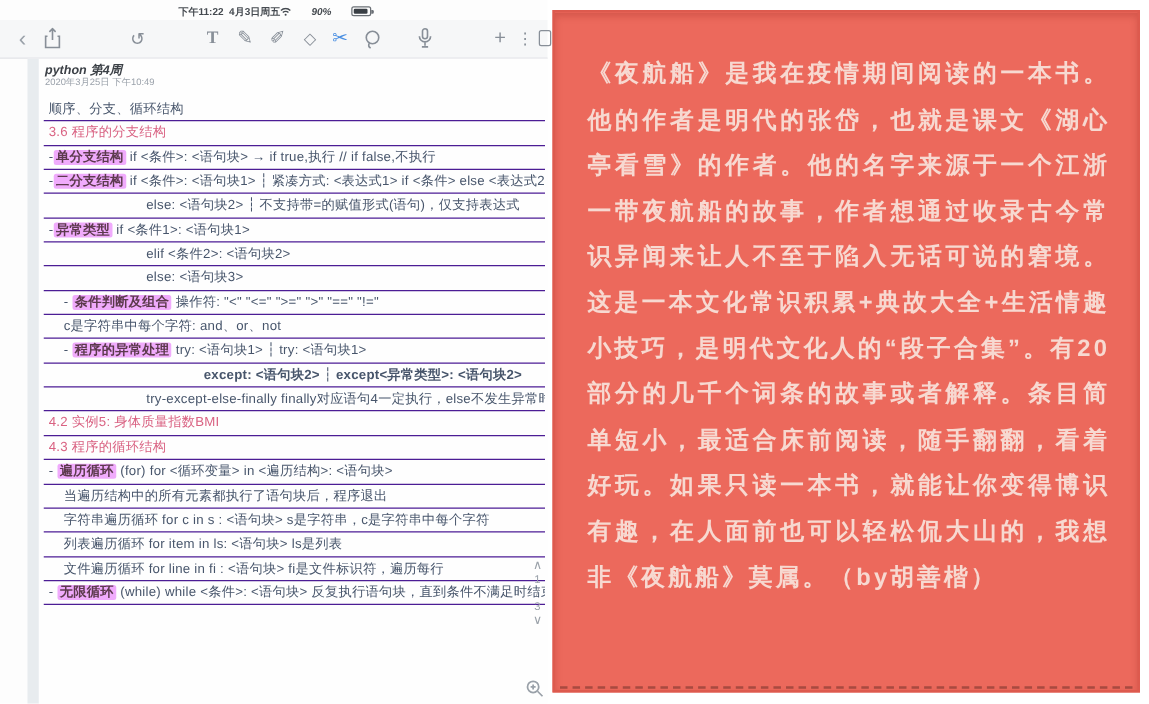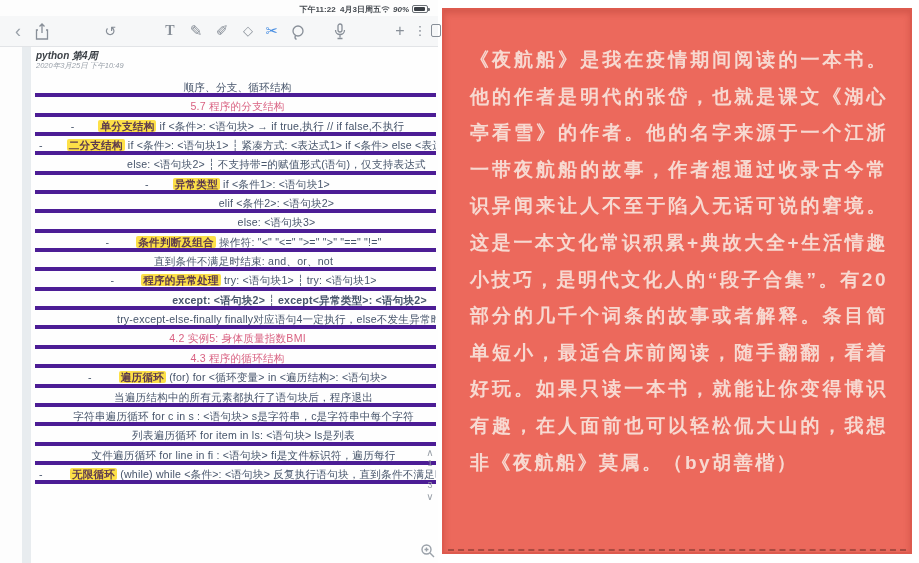--- a/index.html
+++ b/index.html
@@ -4,23 +4,23 @@
 <style>
   * { margin:0; padding:0; box-sizing:border-box; }
   html,body { width:919px; height:563px; background:#fff; overflow:hidden;
               font-family:"Liberation Sans","DejaVu Sans",sans-serif; }
   #stage { position:relative; width:919px; height:563px; background:#fff; }
 
   
   .app { position:absolute; left:0; top:0; width:438px; height:563px; background:#fdfdfd; }
 
   .statusbar { position:absolute; left:0; top:0; width:100%; height:16px;
-               display:flex; justify-content:flex-end; align-items:center;
+               display:flex; justify-content:center; align-items:center;
                padding:2px 10px 0 12px; font-size:8px; font-weight:bold; color:#454a50; }
-  .status-right { display:flex; align-items:center; gap:3px; color:#454a50;font-style:italic; }
+  .status-right { display:flex; align-items:center; gap:16px; color:#454a50;font-style:italic; }
   .wifi { width:9px; height:7px; }
   .batt { width:16px; height:8px; border:1px solid #6b7076; border-radius:2px; position:relative; }
   .batt::before { content:""; position:absolute; left:1px; top:1px; bottom:1px; width:11px; background:#3a3f45; border-radius:1px; }
   .batt::after { content:""; position:absolute; right:-3px; top:2px; width:2px; height:3px; background:#6b7076; border-radius:0 1px 1px 0; }
 
   .toolbar { position:absolute; left:0; top:16px; width:100%; height:31px;
              background:#f6f7f8; border-bottom:1px solid #e2e4e7; }
   .tico { position:absolute; top:4px; font-size:15px; color:#888f98; text-align:center;
           width:20px; height:22px; line-height:22px; cursor:default; }
   .tico svg { vertical-align:middle; }
@@ -36,29 +36,29 @@
   .tlasso{ left:288px; }
   .tmic  { left:330px; }
   .tplus { left:390px; font-size:16px; }
   .tmore { left:410px; font-size:13px; }
   .tpages{ left:426px; }
   .pagebox { display:inline-block; width:10px; height:13px; border:1.4px solid #888f98; border-radius:2px; margin-top:4px; }
 
   .page { position:absolute; left:22px; top:47px; right:0; bottom:0; background:#fefefe; }
   .page-strip { position:absolute; left:0; top:0; width:9px; height:100%; background:#e8ecef; }
   .note-title { position:absolute; left:14px; top:2px; font-size:10px; font-weight:bold; color:#3c4147;font-style:italic; }
-  .note-date  { position:absolute; left:14px; top:14px; font-size:7.5px; color:#9aa1aa;font-style:italic; }
+  .note-date  { position:absolute; left:14px; top:14px; font-size:7.5px; color:#9aa1aa; }
 
   .note-lines { position:absolute; left:13px; top:31px; right:2px; }
   .nline { height:19.35px; line-height:19.3px; font-size:10.6px; white-space:nowrap; overflow:hidden;
-           border-bottom:4px solid #4c1d95; color:#47556b; letter-spacing:0.2px;text-align:center; }
+           border-bottom:1px solid #4c1d95; color:#47556b; letter-spacing:0.2px; }
   .ind0{ padding-left:4px; } .ind1{ padding-left:16px; } .ind2{ padding-left:82px; } .ind3{ padding-left:128px;font-weight:bold; }
   .seg-ink  { color:#47556b; }
   .seg-pink { color:#d96282; }
-  .seg-hl   { color:#5c3a4d; background:#fde047; border-radius:2px; padding:0 2px; font-weight:bold;margin-left:24px; }
+  .seg-hl   { color:#5c3a4d; background:#f0abfc; border-radius:2px; padding:0 2px; font-weight:bold; }
 
   .pager { position:absolute; right:1px; top:400px; width:14px; text-align:center;
            color:#9aa1a9; font-size:9px; line-height:11px; }
   .pager .chev { font-size:10px; cursor:default; }
   .zoombtn { position:absolute; right:2px; bottom:4px; width:16px; height:16px; color:#9aa1a9; }
 
   
   .card { position:absolute; left:442px; top:8px; width:470px; height:546px;
           background:#ec695c; border:2px solid #dd5a4e;
           box-shadow:inset 0 3px 6px rgba(140,30,25,.25); }
@@ -127,29 +127,29 @@
       <span class="tico tmore">⋮</span>
       <span class="tico tpages"><span class="pagebox"></span></span>
     </div>
 
     <div class="page">
       <div class="page-strip"></div>
       <div class="note-title">python 第4周</div>
       <div class="note-date">2020年3月25日 下午10:49</div>
       <div class="note-lines">
           <div class="nline ind0"><span class="seg-ink">顺序、分支、循环结构</span></div>
-          <div class="nline ind0"><span class="seg-pink">5.7 程序的分支结构</span></div>
+          <div class="nline ind0"><span class="seg-pink">3.6 程序的分支结构</span></div>
           <div class="nline ind0"><span class="seg-ink">-</span><span class="seg-hl">单分支结构</span><span class="seg-ink">  if &lt;条件&gt;: &lt;语句块&gt; → if true,执行 // if false,不执行</span></div>
           <div class="nline ind0"><span class="seg-ink">-</span><span class="seg-hl">二分支结构</span><span class="seg-ink">  if &lt;条件&gt;: &lt;语句块1&gt;  ┆ 紧凑方式: &lt;表达式1&gt; if &lt;条件&gt; else &lt;表达式2&gt;</span></div>
           <div class="nline ind2"><span class="seg-ink">else: &lt;语句块2&gt;      ┆ 不支持带=的赋值形式(语句)，仅支持表达式</span></div>
           <div class="nline ind0"><span class="seg-ink">-</span><span class="seg-hl">异常类型</span><span class="seg-ink">  if &lt;条件1&gt;: &lt;语句块1&gt;</span></div>
           <div class="nline ind2"><span class="seg-ink">elif &lt;条件2&gt;: &lt;语句块2&gt;</span></div>
           <div class="nline ind2"><span class="seg-ink">else: &lt;语句块3&gt;</span></div>
           <div class="nline ind1"><span class="seg-ink">- </span><span class="seg-hl">条件判断及组合</span><span class="seg-ink">  操作符: "&lt;" "&lt;=" "&gt;=" "&gt;" "==" "!="</span></div>
-          <div class="nline ind1"><span class="seg-ink">直到条件不满足时结束: and、or、not</span></div>
+          <div class="nline ind1"><span class="seg-ink">c是字符串中每个字符: and、or、not</span></div>
           <div class="nline ind1"><span class="seg-ink">- </span><span class="seg-hl">程序的异常处理</span><span class="seg-ink">  try: &lt;语句块1&gt;   ┆ try: &lt;语句块1&gt;</span></div>
           <div class="nline ind3"><span class="seg-ink">except: &lt;语句块2&gt; ┆ except&lt;异常类型&gt;: &lt;语句块2&gt;</span></div>
           <div class="nline ind2"><span class="seg-ink">try-except-else-finally   finally对应语句4一定执行，else不发生异常时执行</span></div>
           <div class="nline ind0"><span class="seg-pink">4.2 实例5: 身体质量指数BMI</span></div>
           <div class="nline ind0"><span class="seg-pink">4.3 程序的循环结构</span></div>
           <div class="nline ind0"><span class="seg-ink">- </span><span class="seg-hl">遍历循环</span><span class="seg-ink"> (for)    for &lt;循环变量&gt; in &lt;遍历结构&gt;: &lt;语句块&gt;</span></div>
           <div class="nline ind1"><span class="seg-ink">当遍历结构中的所有元素都执行了语句块后，程序退出</span></div>
           <div class="nline ind1"><span class="seg-ink">字符串遍历循环  for c in s : &lt;语句块&gt;   s是字符串，c是字符串中每个字符</span></div>
           <div class="nline ind1"><span class="seg-ink">列表遍历循环  for item in ls: &lt;语句块&gt;   ls是列表</span></div>
           <div class="nline ind1"><span class="seg-ink">文件遍历循环  for line in fi : &lt;语句块&gt;   fi是文件标识符，遍历每行</span></div>

